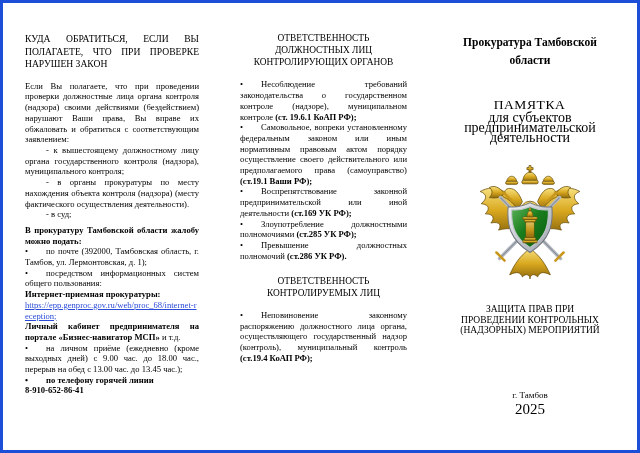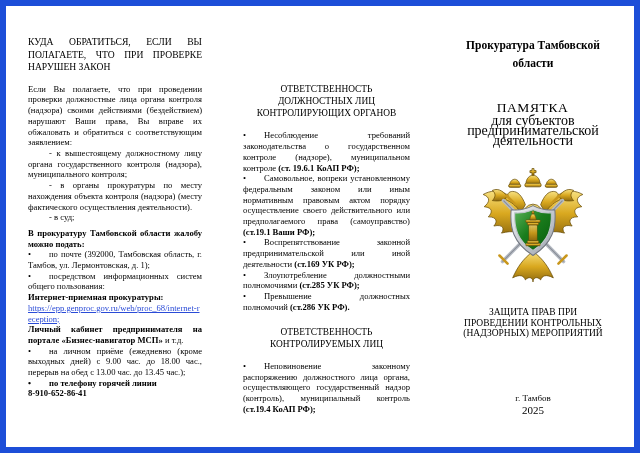--- a/index.html
+++ b/index.html
@@ -1,44 +1,44 @@
 <!DOCTYPE html>
 <html><head>
 <meta charset="utf-8">
 <style>
   * { margin:0; padding:0; box-sizing:border-box; }
   html,body { background:#ffffff; }
   .page {
     position:relative; width:640px; height:453px; background:#ffffff;
     font-family:"Liberation Serif", serif; color:#000; overflow:hidden;
-    border:6px solid #1d4ed8;
+    border:3px solid #1d4ed8;
   }
   .col { position:absolute; top:30px; }
   .col1 { left:22px;  width:174px; }
-  .col2 { left:237px; width:167px;margin-top:48px; }
+  .col2 { left:237px; width:167px; }
   .col3 { left:436px; top:28px; width:182px; height:420px; text-align:center;text-decoration:underline; }
 
   .body-text, .jp { font-size:8.6px; line-height:10.7px; text-align:justify; }
   .h-col1 { font-size:9.6px; line-height:12.6px; text-align:justify; margin-bottom:10px; }
   .h-col2 { font-size:9.4px; line-height:11.8px; text-align:center; }
   .opt { text-indent:21px; }
   .bold { font-weight:bold; }
   .mt5 { margin-top:5px; }
   .bul .bullet { display:inline-block; width:21px; }
   .link { color:#2a4bd7; text-decoration:underline; word-break:break-all; display:block;
           font-size:8.6px; line-height:10.7px; text-align:left; cursor:pointer; }
 
   .org    { position:absolute; top:2px;   left:0; right:0; font-weight:bold; font-size:11.5px; line-height:18px; padding:0 22px; }
   .pam    { position:absolute; top:66px;  left:0; right:1px; font-size:13.5px; letter-spacing:0.6px; }
   .sub    { position:absolute; top:82px;  left:0; right:0; font-size:14px; line-height:9.8px; padding:0 16px;text-align:center; }
   .emblem { position:absolute; top:131px; left:50%; transform:translateX(-50%); width:112px; height:122px; }
   .mtitle { position:absolute; top:273px; left:0; right:0; font-size:9.5px; line-height:10.7px; }
   .mtitle > span { display:block; width:146px; margin:0 auto; }
   .place  { position:absolute; top:359px; left:0; right:0; font-size:9px; }
-  .year   { position:absolute; top:370px; left:0; right:0; font-size:11px; }
+  .year   { position:absolute; top:370px; left:0; right:0; font-size:15px; }
   .h-col2.second { margin-top:15px; margin-bottom:10px; }
   .h-col2.first  { margin-bottom:11px; }
 </style>
 </head>
 <body>
 
 <div class="page">
 
   <div class="col col1">
     <div class="h-col1">КУДА ОБРАТИТЬСЯ, ЕСЛИ ВЫ ПОЛАГАЕТЕ, ЧТО ПРИ ПРОВЕРКЕ НАРУШЕН ЗАКОН</div>

